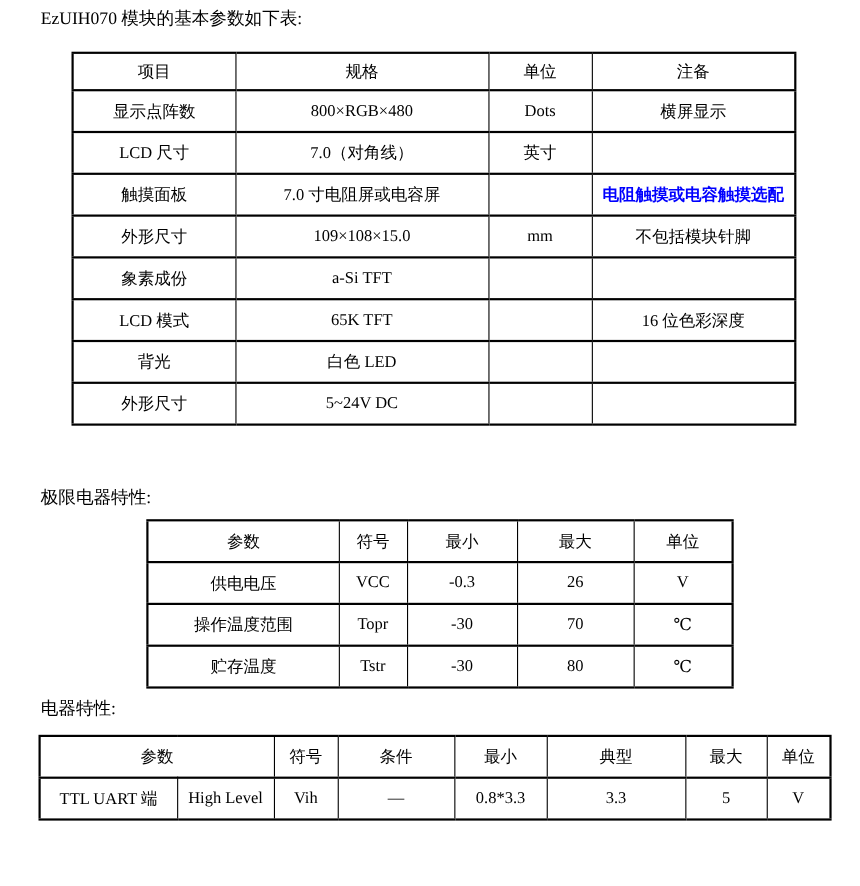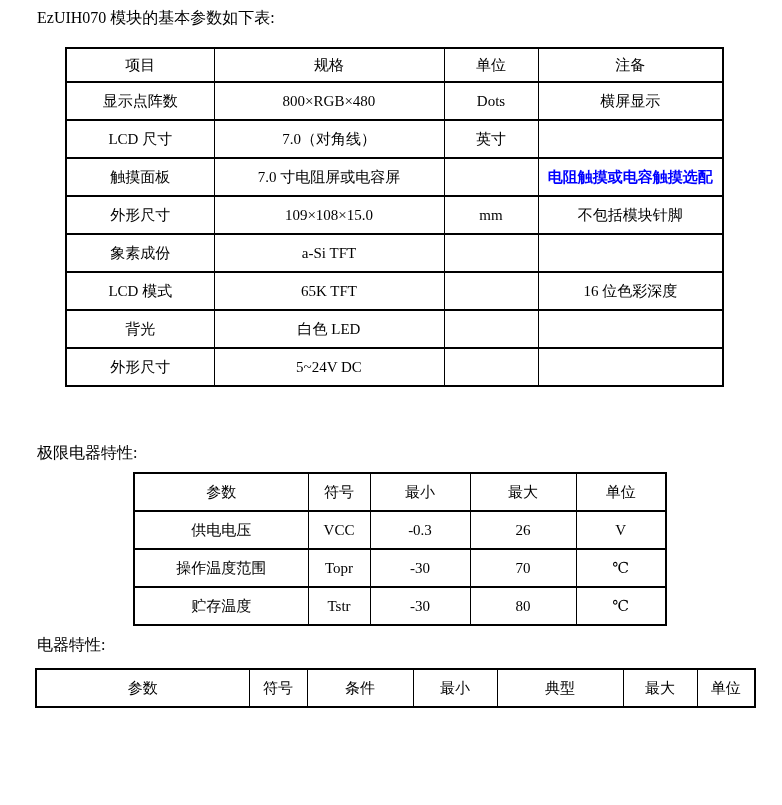--- a/index.html
+++ b/index.html
@@ -181,14 +181,24 @@
   <tbody>
     <tr class="hdr">
       <td colspan="2">参数</td>
       <td>符号</td>
       <td>条件</td>
       <td>最小</td>
       <td>典型</td>
       <td>最大</td>
       <td>单位</td>
     </tr>
+    <tr>
+      <td>TTL UART 端</td>
+      <td>High Level</td>
+      <td>Vih</td>
+      <td>—</td>
+      <td>0.8*3.3</td>
+      <td>3.3</td>
+      <td>5</td>
+      <td>V</td>
+    </tr>
   </tbody>
 </table>
 
 </body></html>

